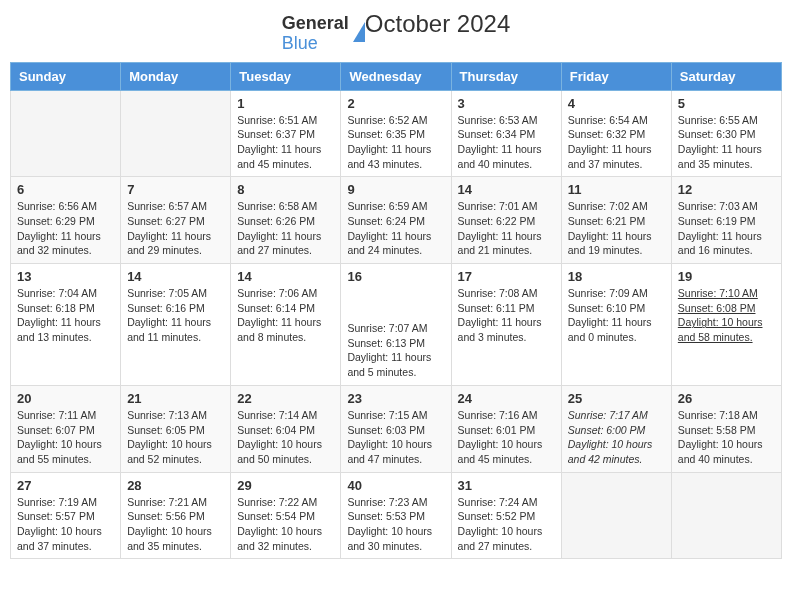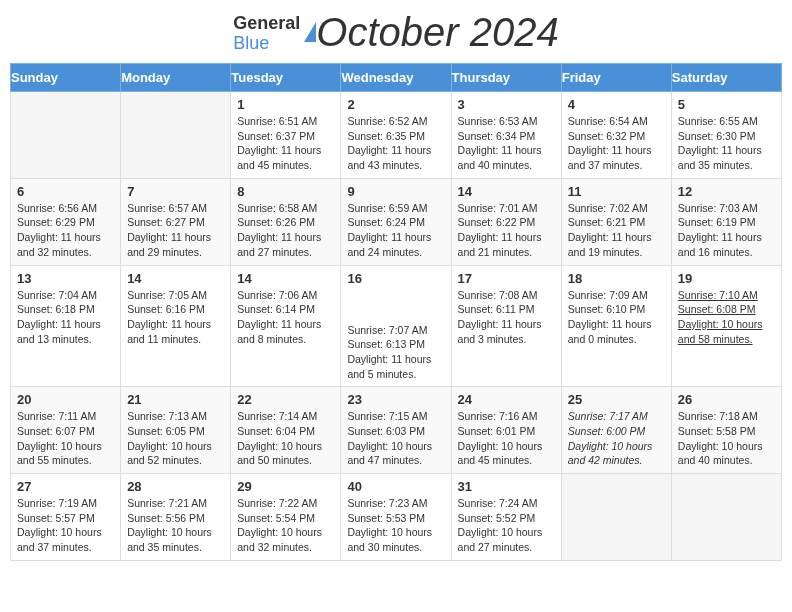--- a/index.html
+++ b/index.html
@@ -42,38 +42,37 @@
       height: 0;
       border-left: 12px solid transparent;
       border-bottom: 20px solid #4a90d9;
       margin-left: 4px;
       margin-top: -4px;
     }
     .title-block {
       text-align: right;
     }
     .month-title {
-      font-size: 40px;
+      font-size: 24px;
       font-weight: normal;
       color: #333;
-      font-style: italic;
     }
     .location-title {
       font-size: 16px;
       color: #555;
     }
     .calendar {
       width: 100%;
       border-collapse: collapse;
     }
     .calendar th {
       background-color: #4a90d9;
       color: #fff;
       text-align: left;
-      padding: 6px 0;
+      padding: 6px 8px;
       font-size: 13px;
       font-weight: bold;
       border: 1px solid #7ab3e0;
     }
     .calendar td {
       vertical-align: top;
       padding: 5px 6px;
       border: 1px solid #ddd;
       font-size: 11px;
       color: #333;

